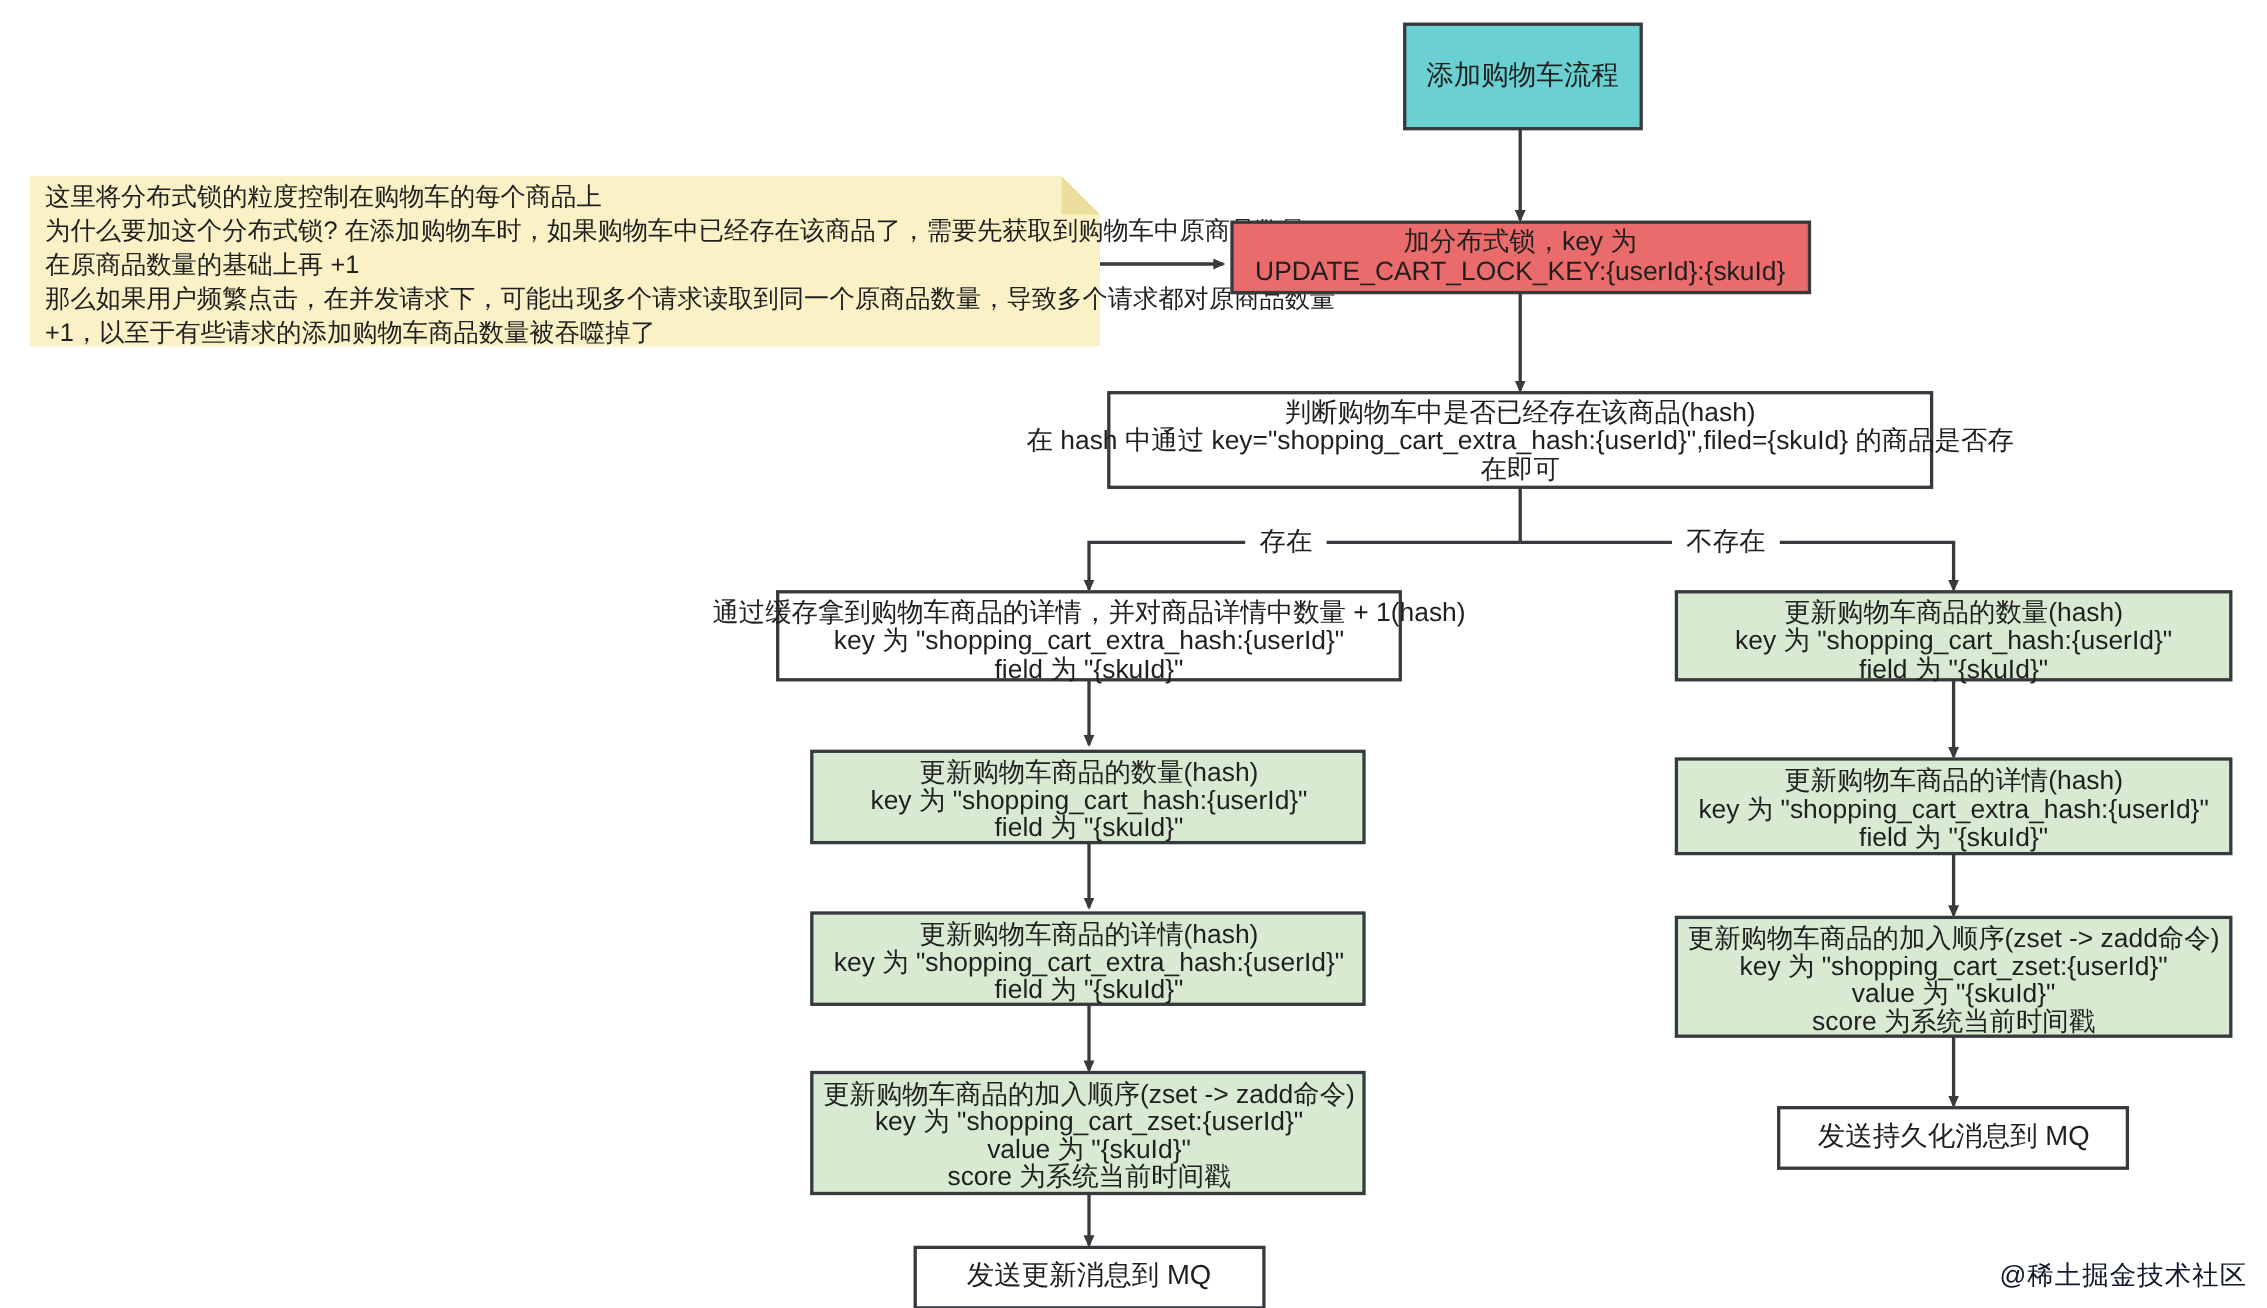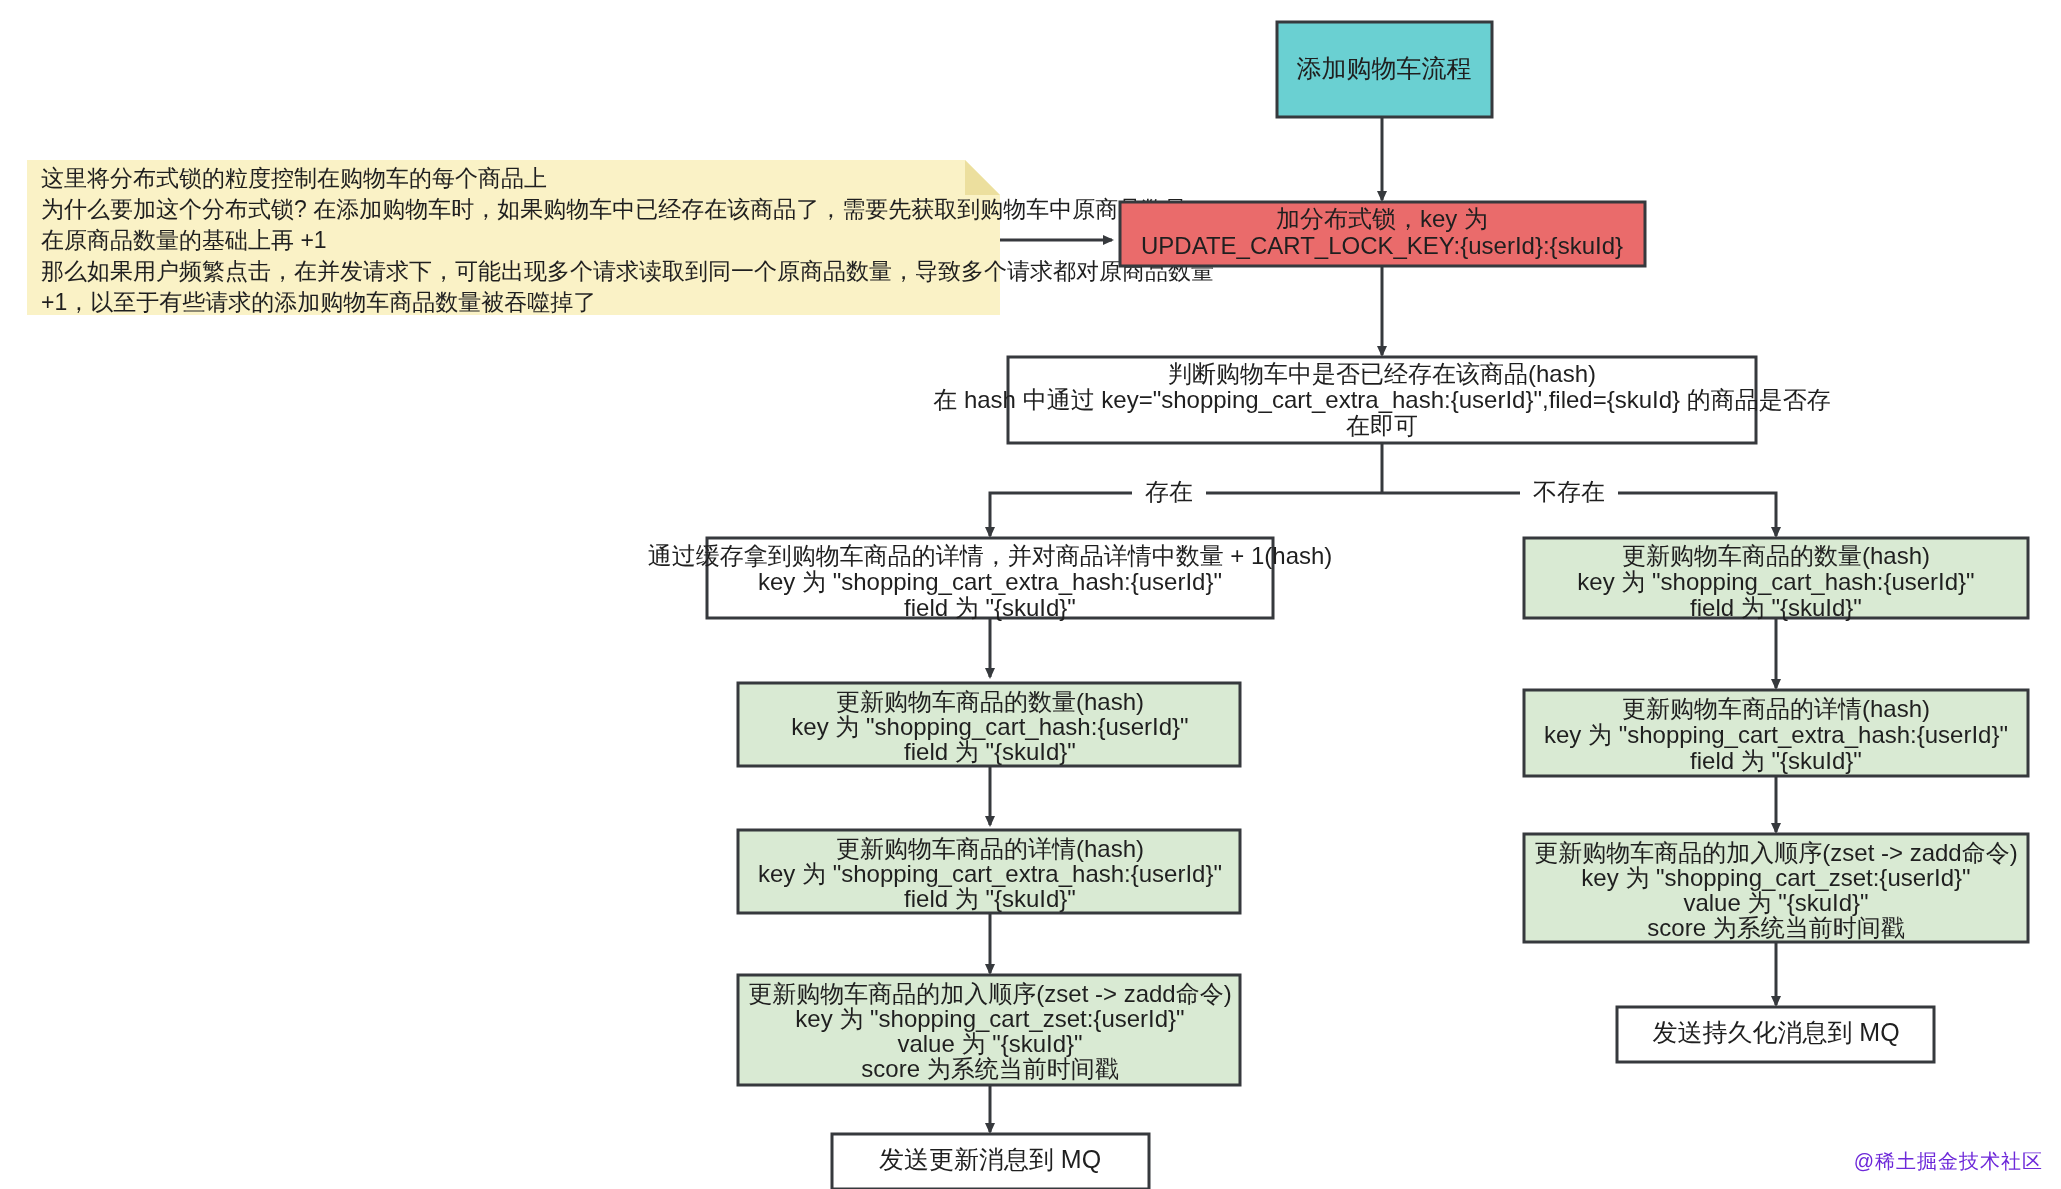--- a/index.html
+++ b/index.html
@@ -49,22 +49,22 @@
     font-family: "Liberation Sans", "DejaVu Sans", sans-serif;
     font-size: 23px;
     fill: #1f1f1f;
     dominant-baseline: middle;
   }
   .watermark {
     position: absolute;
     right: 18px;
     bottom: 14px;
     font-family: "Liberation Sans", "DejaVu Sans", sans-serif;
-    font-size: 20px;
-    color: #6d28d9;
+    font-size: 24px;
+    color: #0f172a;
     letter-spacing: 1px;
     user-select: none;
   }
 </style>
 </head>
 <body>
 
 <div id="diagram-root">
   <svg class="flow" width="2061" height="1189" viewBox="0 0 2061 1189">
     <defs>

